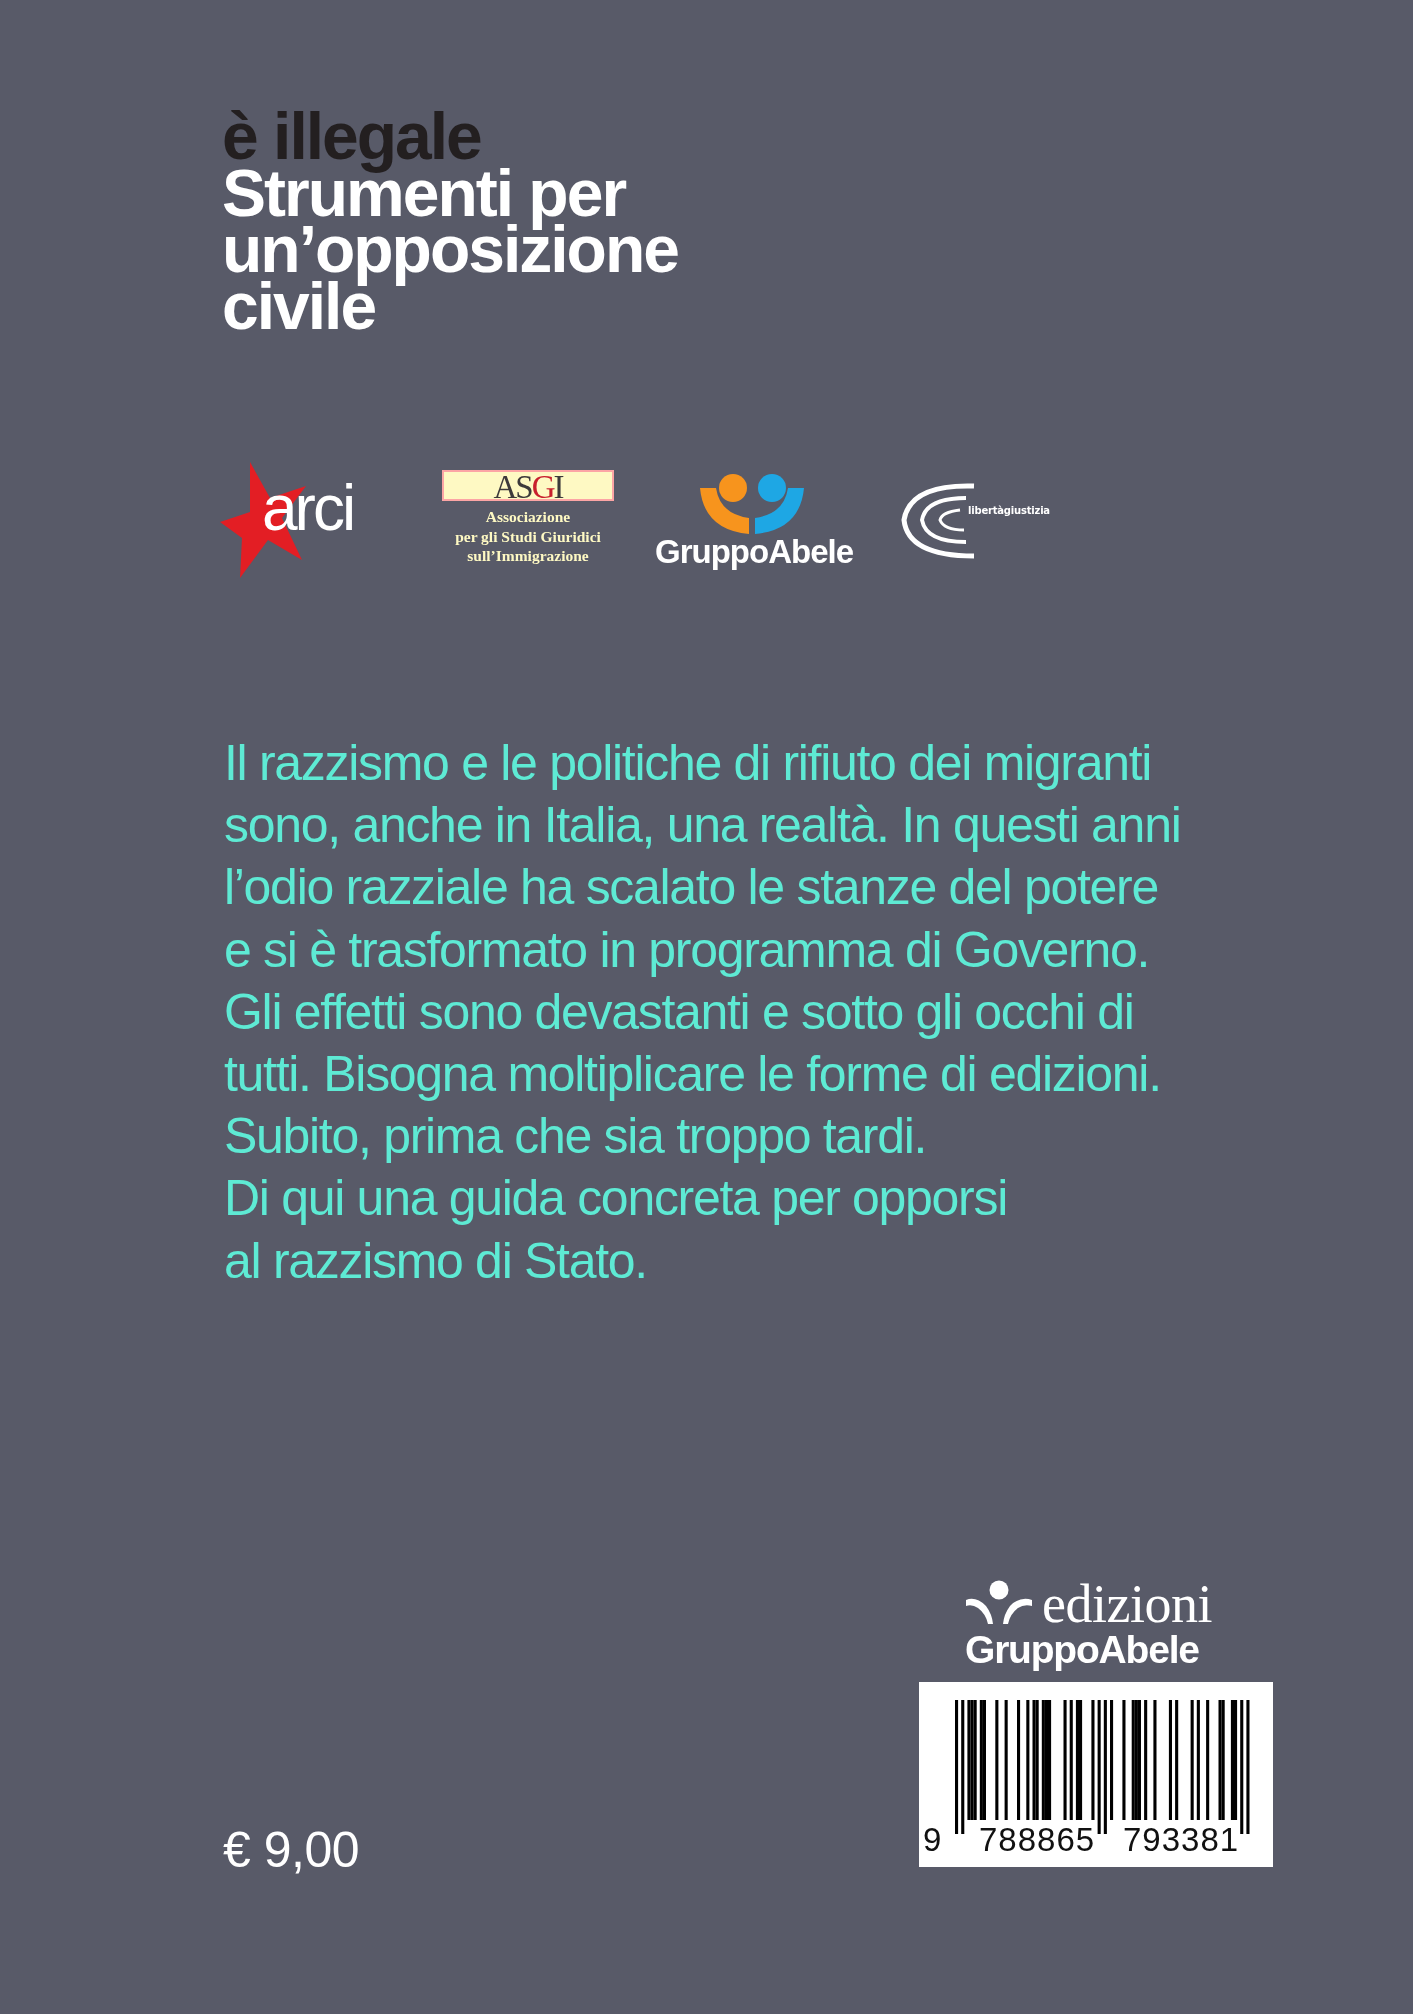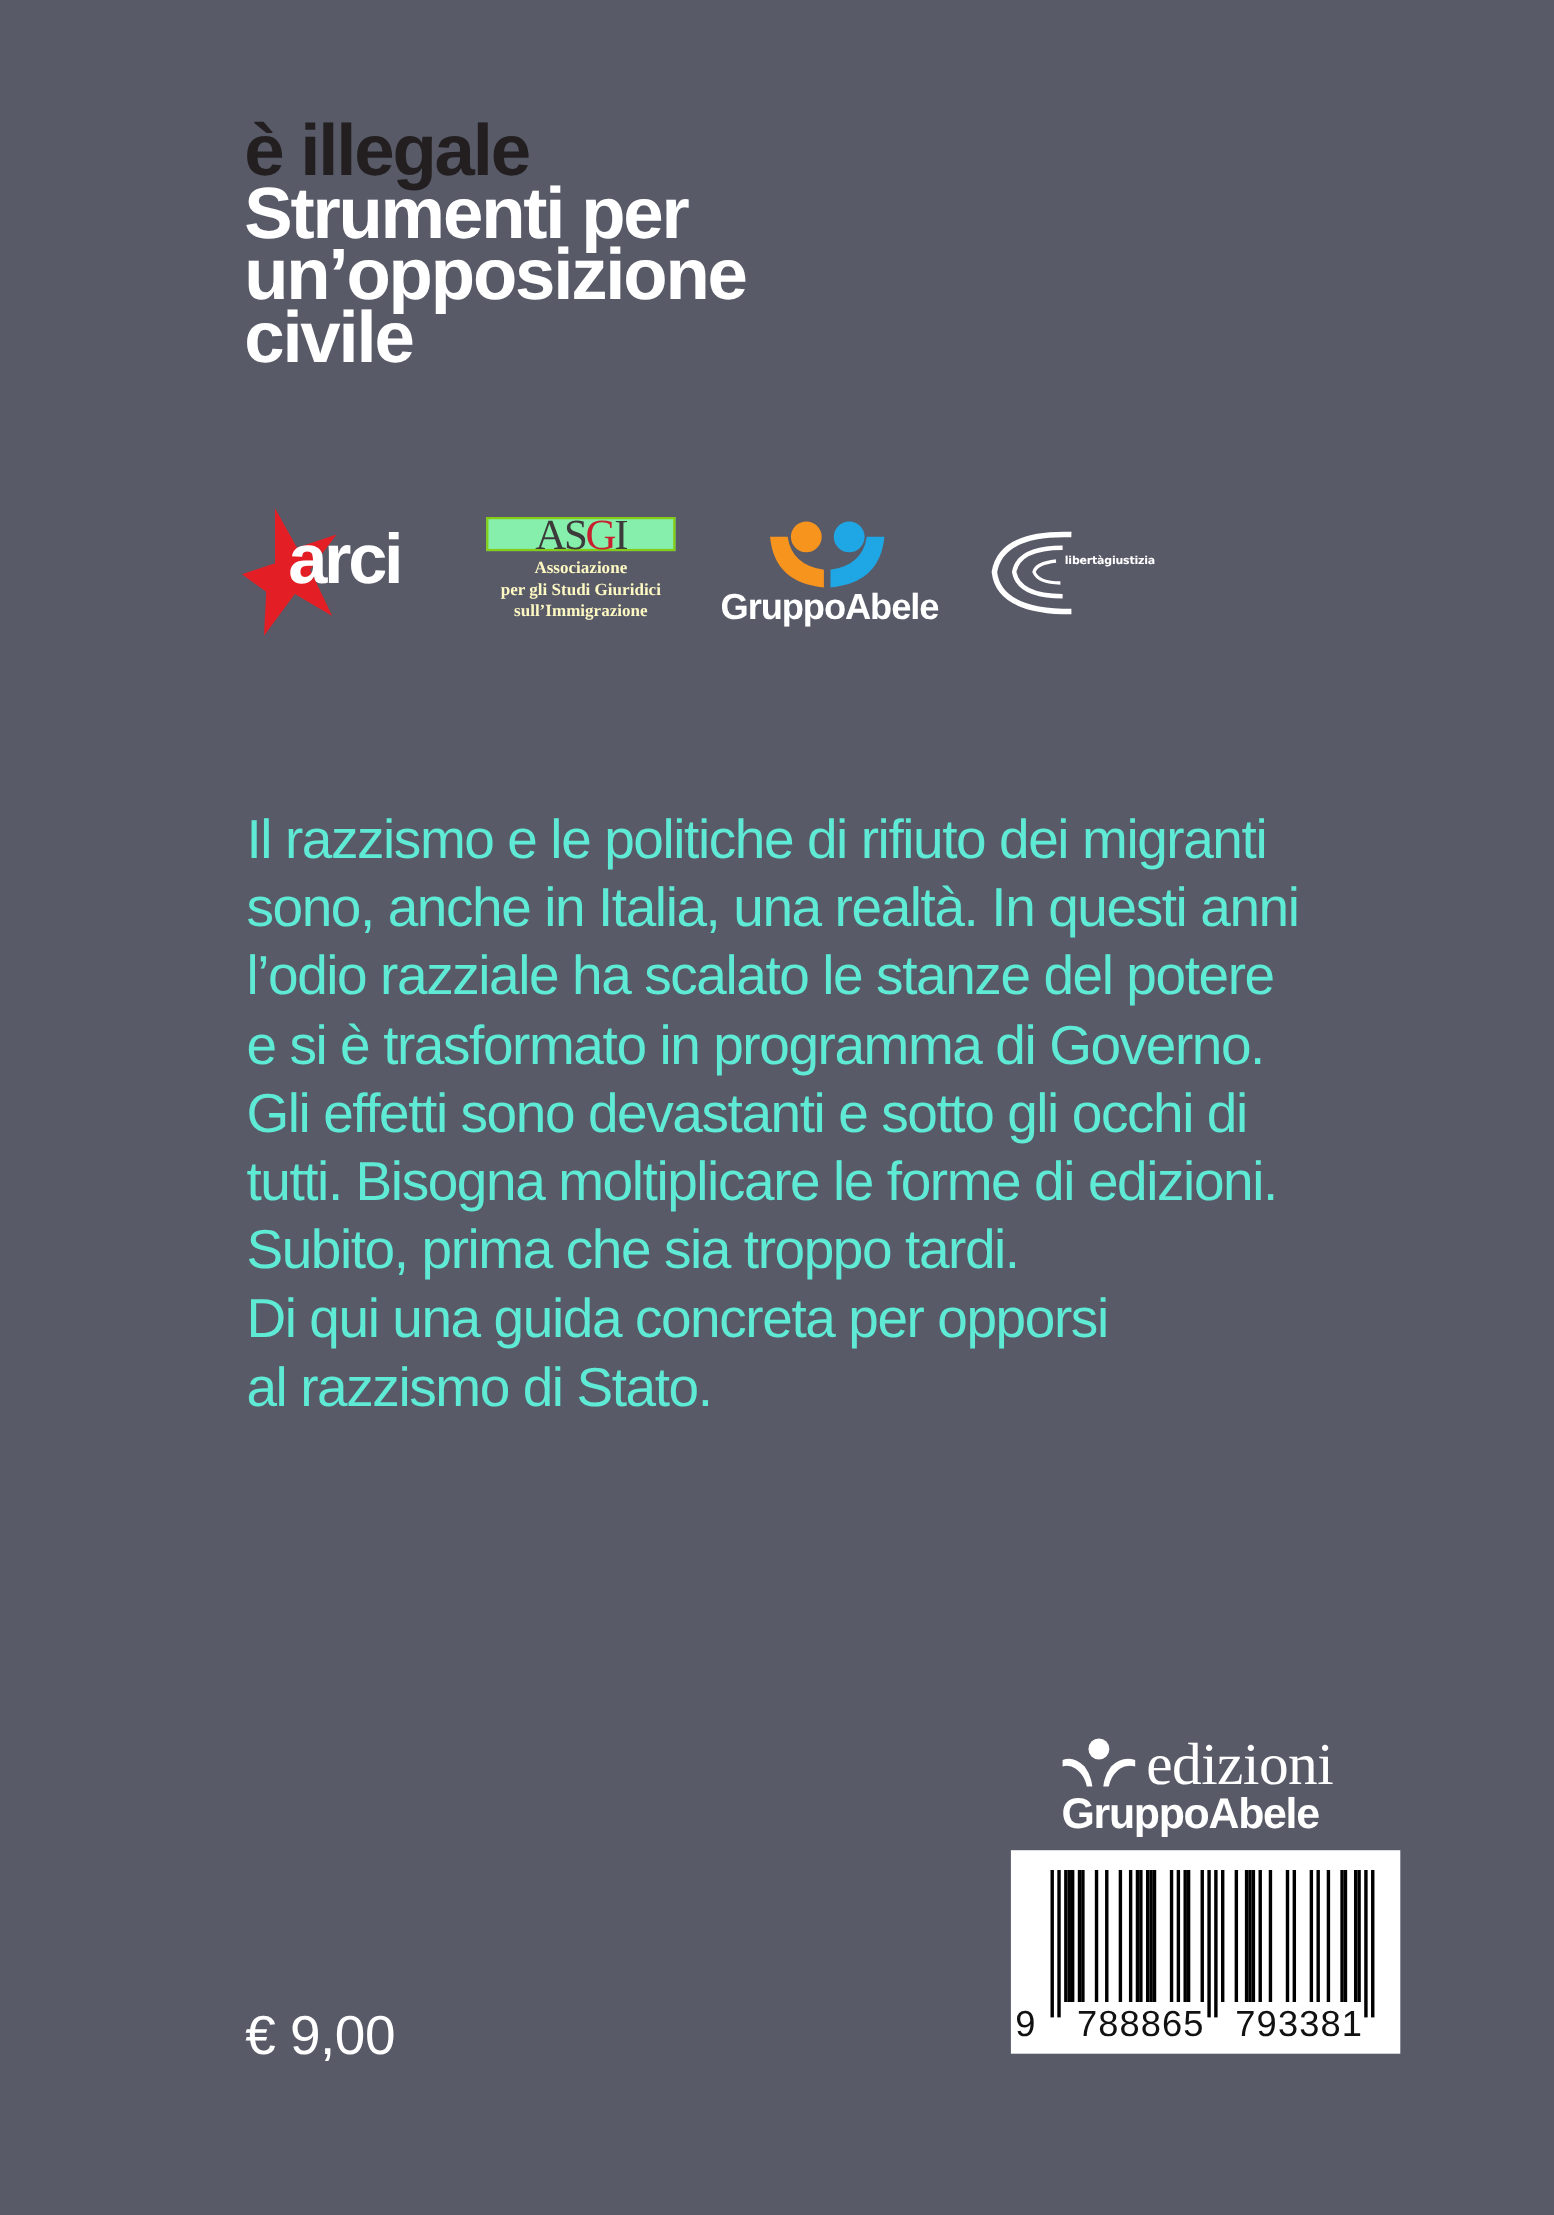--- a/index.html
+++ b/index.html
@@ -11,24 +11,24 @@
   }
   .abs { position: absolute; }
 
   
   .title { left: 222px; top: 108px; margin: 0; font-weight: bold; font-size: 66px; line-height: 56.5px; letter-spacing: -2px; }
   .title .dark { color: #231f20; display: block; }
   .title .light { color: #ffffff; display: block; }
 
   
   .arci { left: 220px; top: 460px; width: 170px; height: 120px; }
-  .arci-text { position: absolute; left: 42px; top: 8px; font-size: 64px; font-weight: bold; color: #fff; letter-spacing: -3px; line-height: 80px; }
+  .arci-text { position: absolute; left: 42px; top: 8px; font-size: 64px; font-weight: normal; color: #fff; letter-spacing: -3px; line-height: 80px; }
 
   .asgi { left: 436px; top: 470px; width: 184px; }
-  .asgi-box { margin: 0 auto; width: 172px; height: 31px; background: #86efac; border: 2px solid #84cc16; box-sizing: border-box; text-align: center; font-family: "Liberation Serif", serif; font-size: 39px; line-height: 30px; letter-spacing: -2px; color: #3d3a3b; }
+  .asgi-box { margin: 0 auto; width: 172px; height: 31px; background: #fef9c3; border: 2px solid #fca5a5; box-sizing: border-box; text-align: center; font-family: "Liberation Serif", serif; font-size: 33px; line-height: 30px; letter-spacing: -2px; color: #3d3a3b; }
   .asgi-box .g { color: #c8202e; }
   .asgi-sub { text-align: center; font-family: "Liberation Serif", serif; font-weight: bold; color: #fef9c3; font-size: 15.5px; line-height: 19.5px; margin-top: 6px; }
 
   .gabele { left: 652px; top: 462px; width: 200px; height: 115px; }
   .gabele-text { position: absolute; left: 3px; top: 72px; font-size: 33px; font-weight: bold; color: #fff; letter-spacing: -1px; line-height: 36px; }
 
   .lg { left: 900px; top: 480px; width: 170px; height: 80px; }
   .lg-text { position: absolute; left: 68px; top: 25px; font-family: "DejaVu Sans", sans-serif; font-size: 10px; font-weight: bold; color: #fff; letter-spacing: -0.2px; }
 
   

